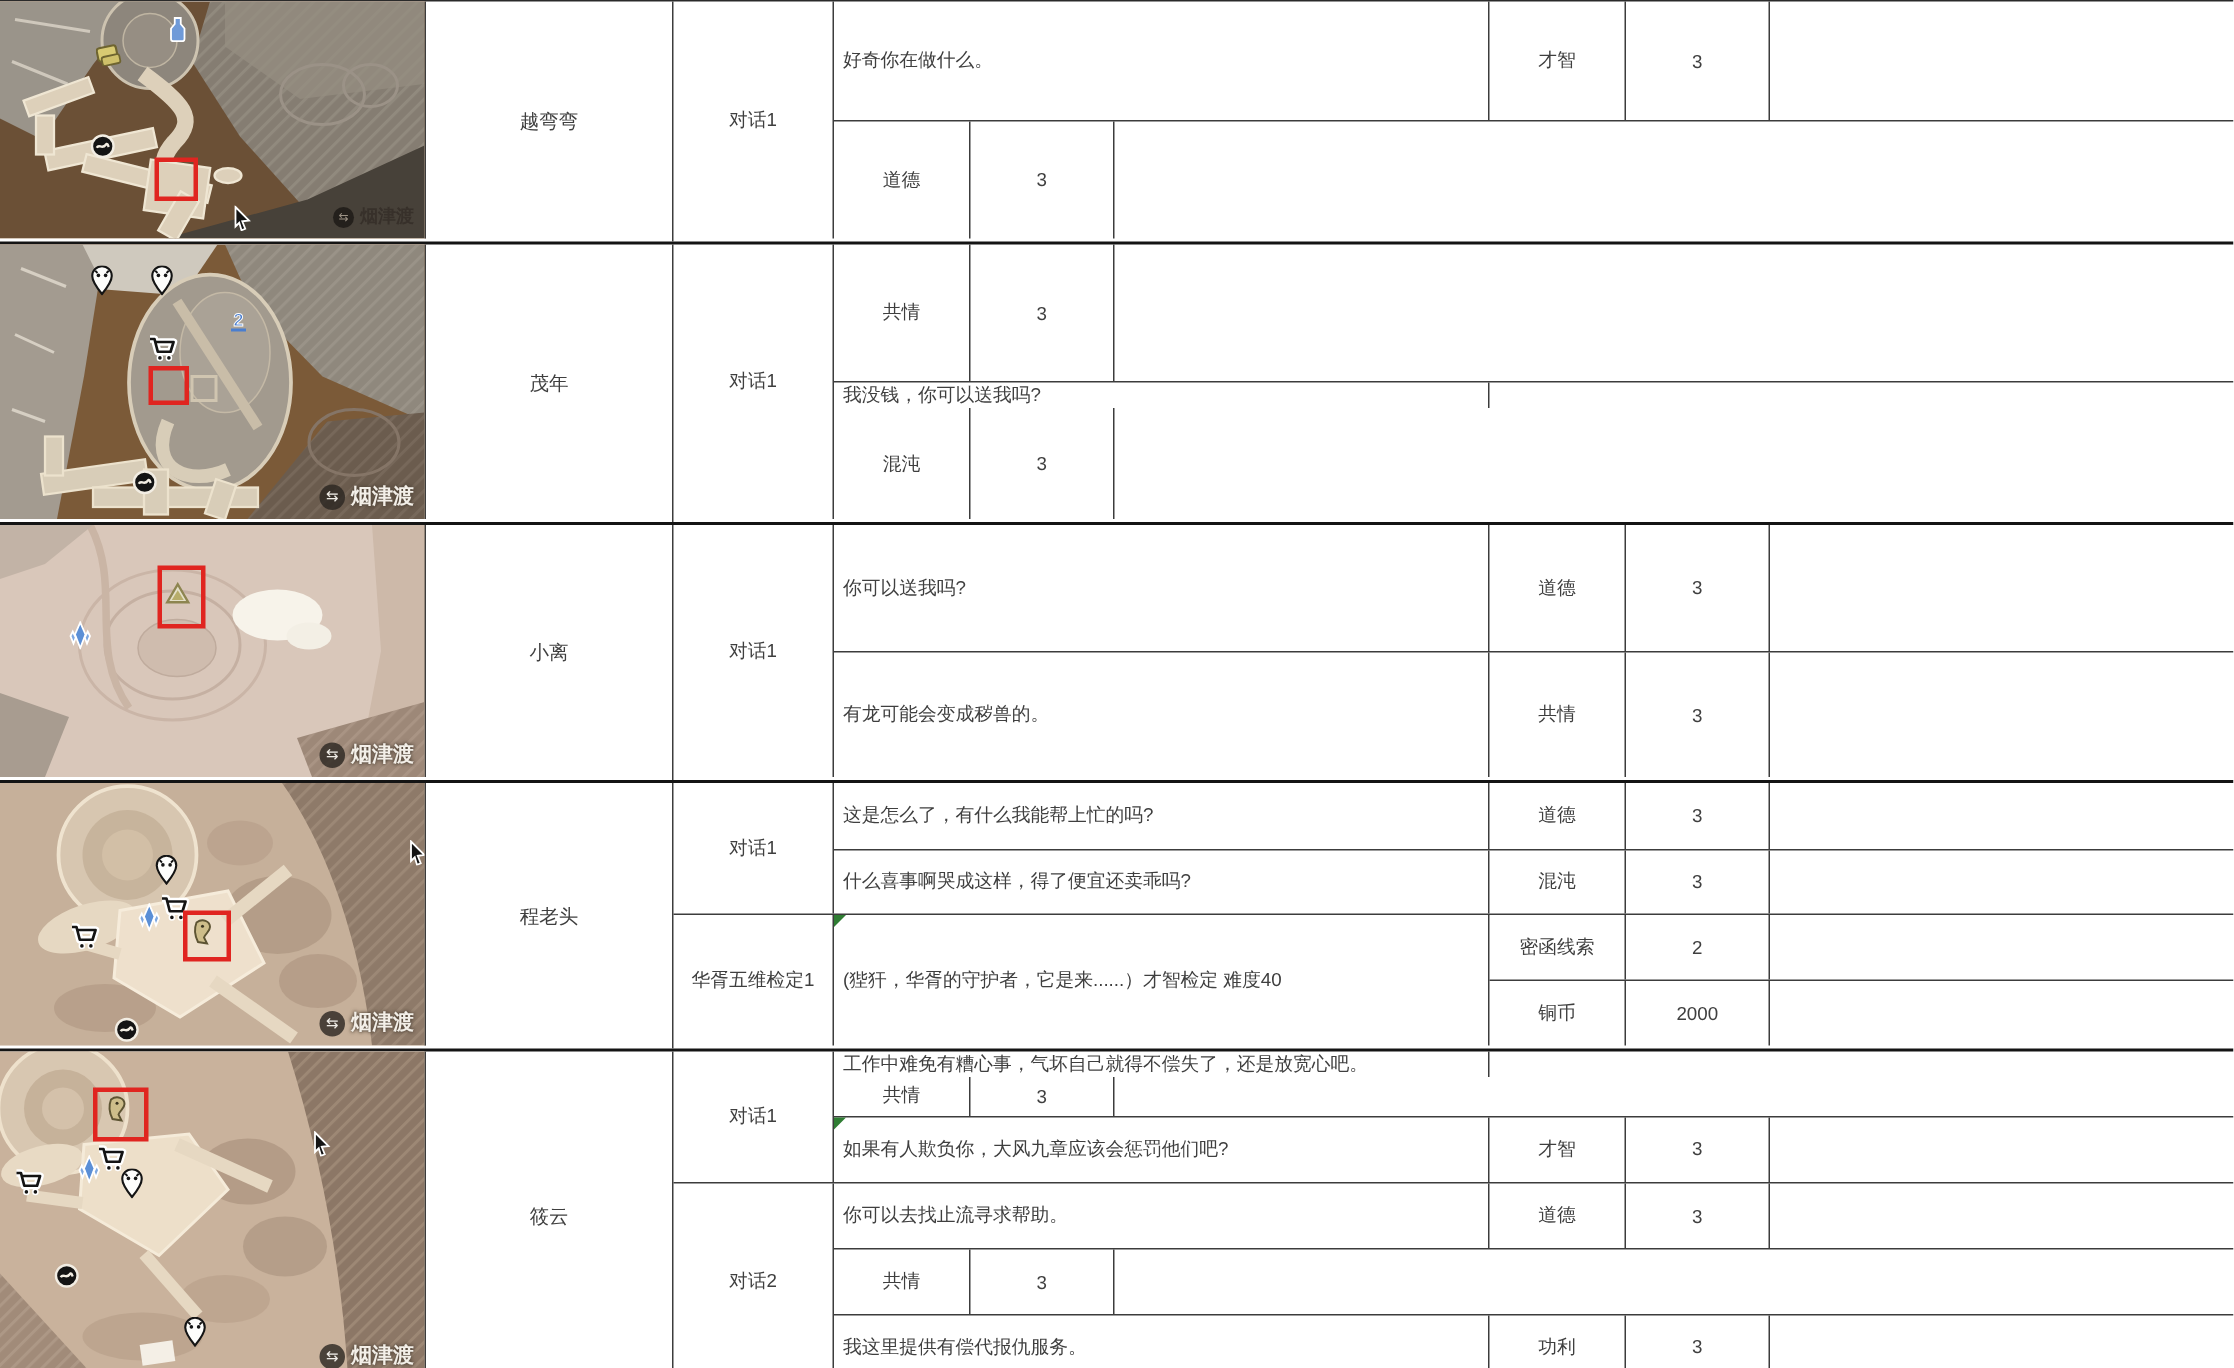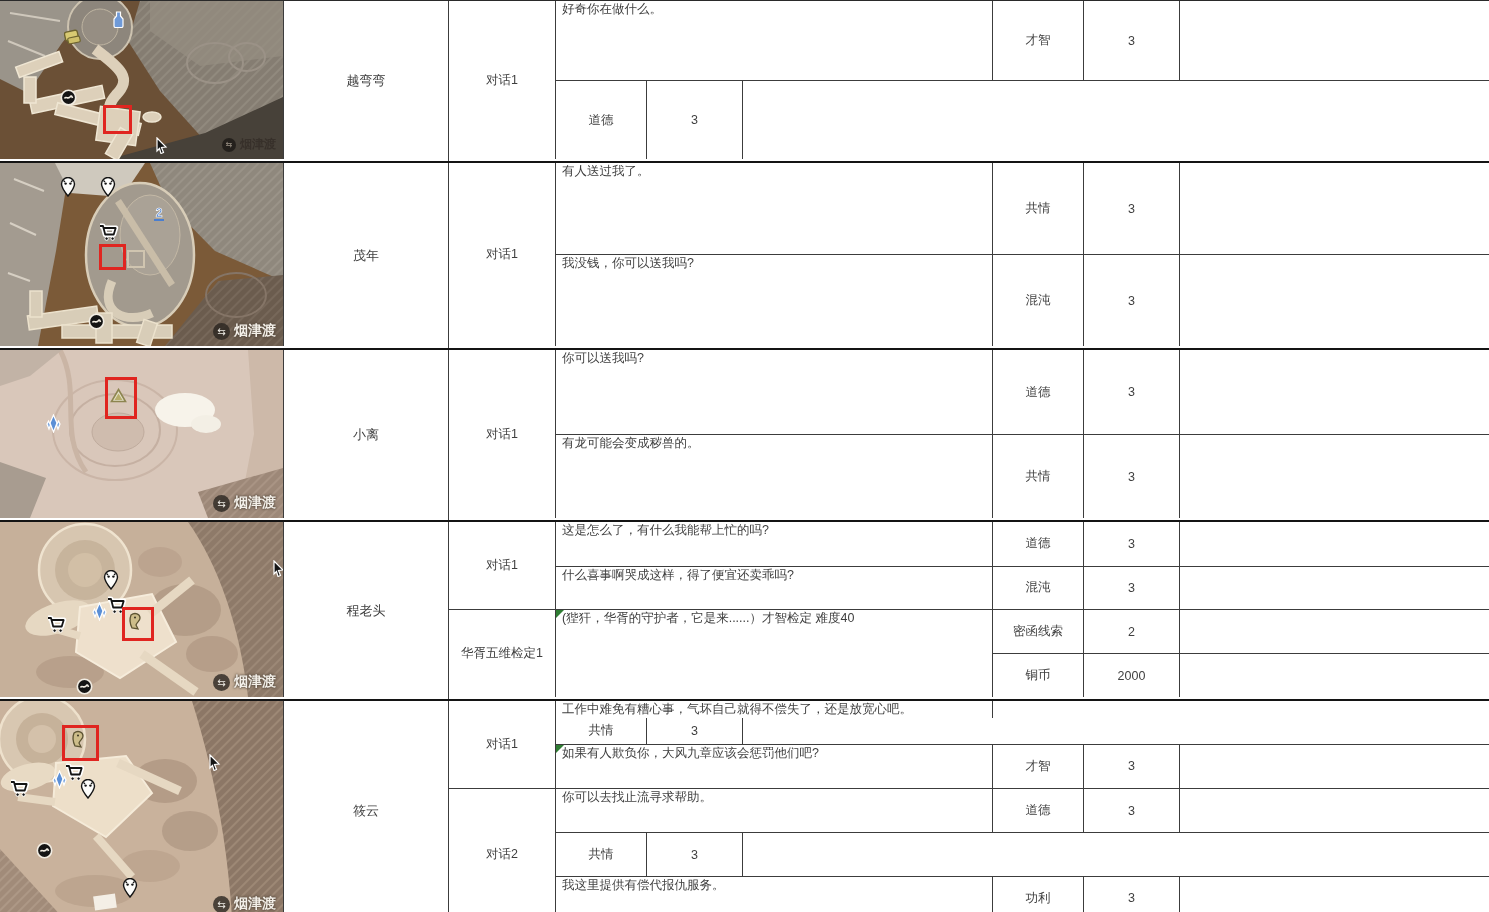--- a/index.html
+++ b/index.html
@@ -12,21 +12,21 @@
   .map-cell{width:283px;position:relative;overflow:hidden;border-right:1px solid #3c3c3c;background:#c9b29c;flex:none;}
   .map-cell svg.terrain{position:absolute;left:0;top:0;width:100%;height:100%;}
   .npc-cell{width:164px;flex:none;border-right:1px solid #3c3c3c;display:flex;align-items:center;justify-content:center;font-size:13px;}
   .groups{display:flex;flex-direction:column;flex:1;}
   .group{display:flex;border-bottom:1px solid #3c3c3c;box-sizing:border-box;}
   .group:last-child{border-bottom:none;}
   .type-cell{width:106px;flex:none;border-right:1px solid #3c3c3c;display:flex;align-items:center;justify-content:center;font-size:12.5px;text-align:center;}
   .entries{display:flex;flex-direction:column;flex:1;}
   .entry{display:flex;border-bottom:1px solid #3c3c3c;box-sizing:border-box;}
   .entry:last-child{border-bottom:none;}
-  .text-cell{width:437px;flex:none;border-right:1px solid #3c3c3c;display:flex;align-items:flex-start;padding-left:6px;font-size:12.5px;position:relative;box-sizing:border-box;}
+  .text-cell{width:437px;flex:none;border-right:1px solid #3c3c3c;display:flex;align-items:center;padding-left:6px;font-size:12.5px;position:relative;box-sizing:border-box;}
   .rewards{display:flex;flex-direction:column;flex:1;justify-content:flex-end;}
   .reward{display:flex;border-bottom:1px solid #3c3c3c;box-sizing:border-box;flex:1;}
   .reward:last-child{border-bottom:none;}
   .attr-cell{width:90px;flex:none;border-right:1px solid #3c3c3c;display:flex;align-items:center;justify-content:center;font-size:12.5px;}
   .val-cell{width:95px;flex:none;border-right:1px solid #3c3c3c;display:flex;align-items:center;justify-content:center;font-size:12.5px;}
   .notes-cell{flex:1;}
   .comment-tri{position:absolute;top:0;left:0;width:0;height:0;border-top:8px solid #2f7d33;border-right:8px solid transparent;}
   .marker{position:absolute;pointer-events:none;}
   .red-box{position:absolute;border:3px solid #e02520;background:transparent;}
   .map-label{position:absolute;display:flex;align-items:center;gap:4px;right:7px;bottom:6px;
@@ -206,36 +206,33 @@
       <div class="npc-cell">
         <span>茂年</span>
       </div>
       <div class="groups">
         <div class="group" style="height: 183px;">
           <div class="type-cell">
             <span>对话1</span>
           </div>
           <div class="entries">
             <div class="entry" style="height: 92px;">
-              <div class="text-cell">
-                <span>有人送过我了。</span>
-              </div>
               <div class="rewards">
                 <div class="reward">
                   <div class="attr-cell">
                     <span>共情</span>
                   </div>
                   <div class="val-cell">
                     <span>3</span>
                   </div>
                   <div class="notes-cell"></div>
                 </div>
               </div>
             </div>
-            <div class="entry" style="height: 91px;">
+            <div class="entry" style="height: 91px; flex-direction: column;">
               <div class="text-cell">
                 <span>我没钱，你可以送我吗?</span>
               </div>
               <div class="rewards">
                 <div class="reward">
                   <div class="attr-cell">
                     <span>混沌</span>
                   </div>
                   <div class="val-cell">
                     <span>3</span>

